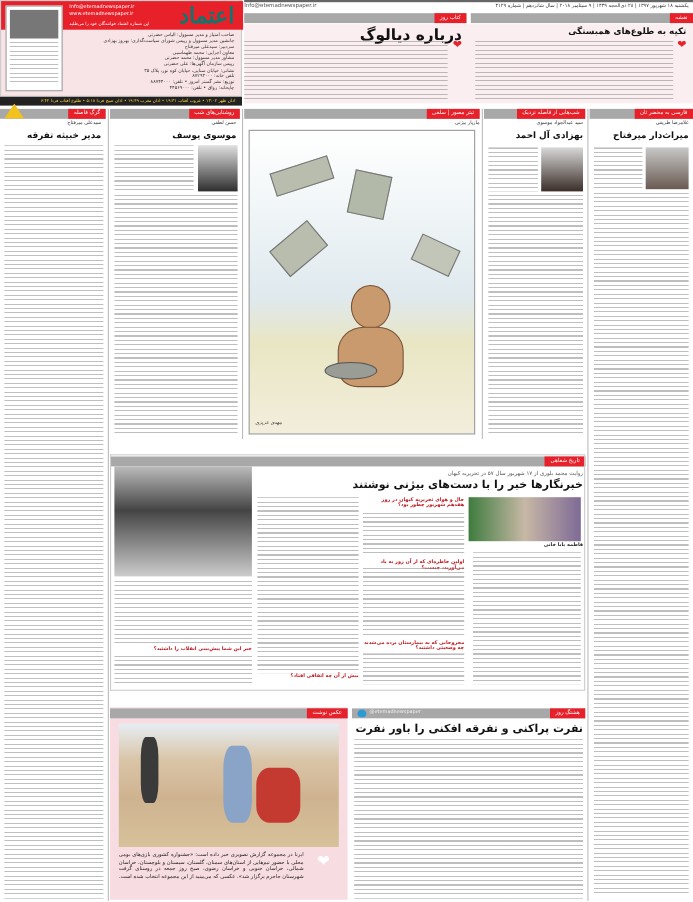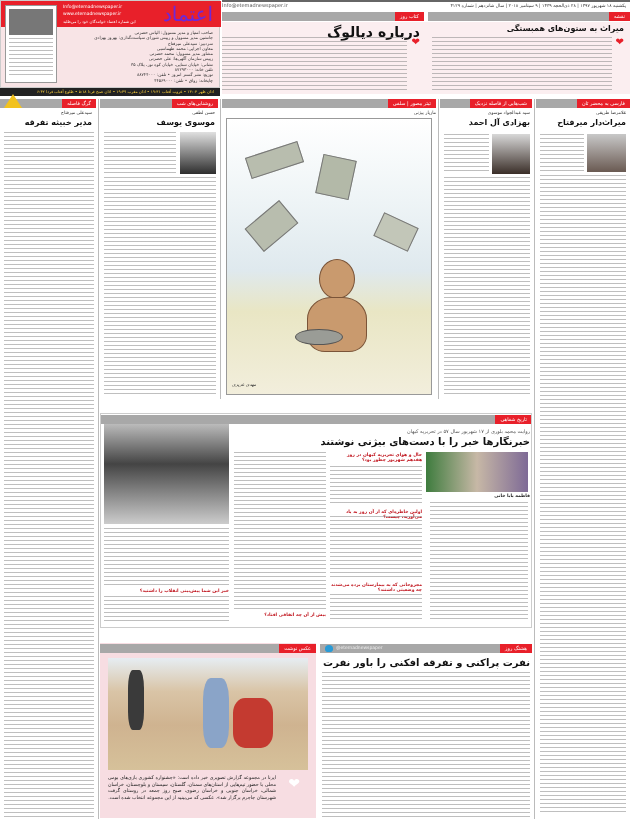--- a/index.html
+++ b/index.html
@@ -18,21 +18,21 @@
 </style>
 </head>
 <body>
 
 <div class="abs" style="left:0;top:0;width:220px;height:88px;background:#f8e4e6;border:1px solid #ccc">
   <div class="abs" style="left:0;top:0;width:220px;height:26px;background:#e8202a"></div>
   <div class="abs" style="left:4px;top:4px;width:52px;height:78px;background:#fff;border:1px solid #999">
     <div style="margin:3px;height:26px;background:#777"></div>
     <div class="lines" style="margin:3px;height:40px"></div>
   </div>
-  <div class="abs" style="right:6px;top:1px;font-size:20px;font-weight:normal;color:#6d28d9;font-family:'DejaVu Serif',serif">اعتماد</div>
+  <div class="abs" style="right:6px;top:1px;font-size:20px;font-weight:bold;color:#0f766e;font-family:'DejaVu Serif',serif">اعتماد</div>
   <div class="abs" style="left:62px;top:3px;font-size:4.5px;color:#fff;direction:ltr">Info@etemadnewspaper.ir</div>
   <div class="abs" style="left:62px;top:10px;font-size:4.5px;color:#fff;direction:ltr">www.etemadnewspaper.ir</div>
   <div class="abs" style="left:62px;top:18px;font-size:4px;color:#fff">این شماره اعتماد خوانندگان خود را می‌طلبد</div>
   <div class="abs" style="right:6px;top:29px;width:150px;font-size:4.3px;line-height:5.3px;color:#333">
     <div>صاحب امتیاز و مدیر مسوول: الیاس حضرتی</div>
     <div>جانشین مدیر مسوول و رییس شورای سیاست‌گذاری: بهروز بهزادی</div>
     <div>سردبیر: سیدعلی میرفتاح</div>
     <div>معاون اجرایی: محمد طهماسبی</div>
     <div>مشاور مدیر مسوول: محمد حضرتی</div>
     <div>رییس سازمان آگهی‌ها: علی حضرتی</div>
@@ -44,21 +44,21 @@
 </div>
 <div class="abs" style="left:0;top:88px;width:220px;height:8px;background:#222;color:#ffd23a;font-size:4px;line-height:8px;padding-right:6px;white-space:nowrap;overflow:hidden">اذان ظهر ۱۳:۰۲ • غروب آفتاب ۱۹:۳۱ • اذان مغرب ۱۹:۴۹ • اذان صبح فردا ۵:۱۸ • طلوع آفتاب فردا ۶:۴۲</div>
 
 <div class="abs" style="left:222px;top:2px;font-size:5px;color:#555;direction:ltr">Info@etemadnewspaper.ir</div>
 <div class="abs" style="left:222px;top:0;width:408px;height:2px;background:#666"></div>
 <div class="abs" style="right:4px;top:3px;font-size:4.5px;color:#333;white-space:nowrap">یکشنبه ۱۸ شهریور ۱۳۹۷ | ۲۸ ذی‌الحجه ۱۴۳۹ | ۹ سپتامبر ۲۰۱۸ | سال شانزدهم | شماره ۴۱۲۹</div>
 
 <div class="secbar" style="left:428px;top:12px;width:202px">
   <span class="seclabel">نقشه</span>
 </div>
-<div class="abs title" style="right:6px;top:24px;font-size:8px">میراث به ستون‌های همبستگی</div>
+<div class="abs title" style="right:6px;top:24px;font-size:8px">تکیه به طلوع‌های همبستگی</div>
 <div class="abs heart" style="right:6px;top:37px">❤</div>
 <div class="abs lines" style="left:432px;top:37px;width:180px;height:53px"></div>
 
 <div class="secbar" style="left:222px;top:12px;width:202px">
   <span class="seclabel">کتاب روز</span>
 </div>
 <div class="abs title" style="right:210px;top:24px;font-size:14px">درباره دیالوگ</div>
 <div class="abs heart" style="right:210px;top:37px">❤</div>
 <div class="abs lines" style="left:222px;top:37px;width:185px;height:53px"></div>
 

